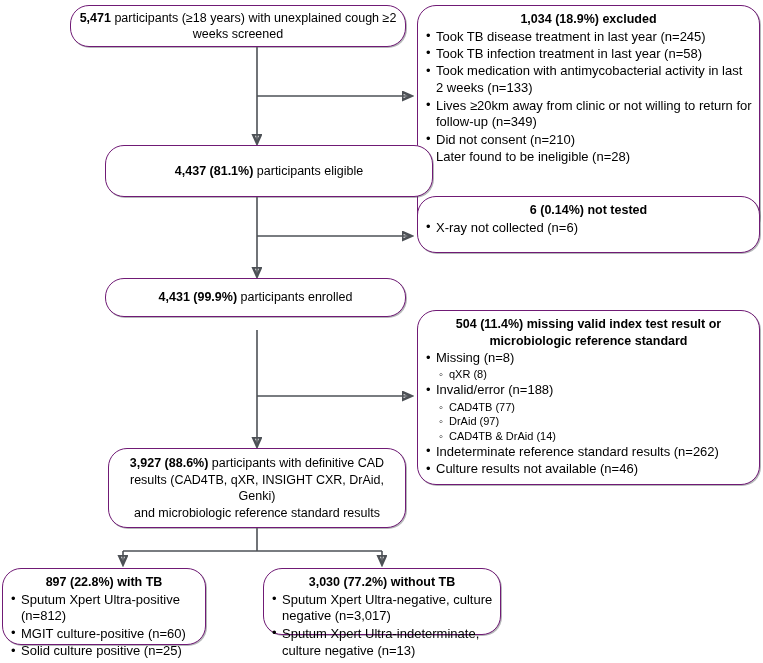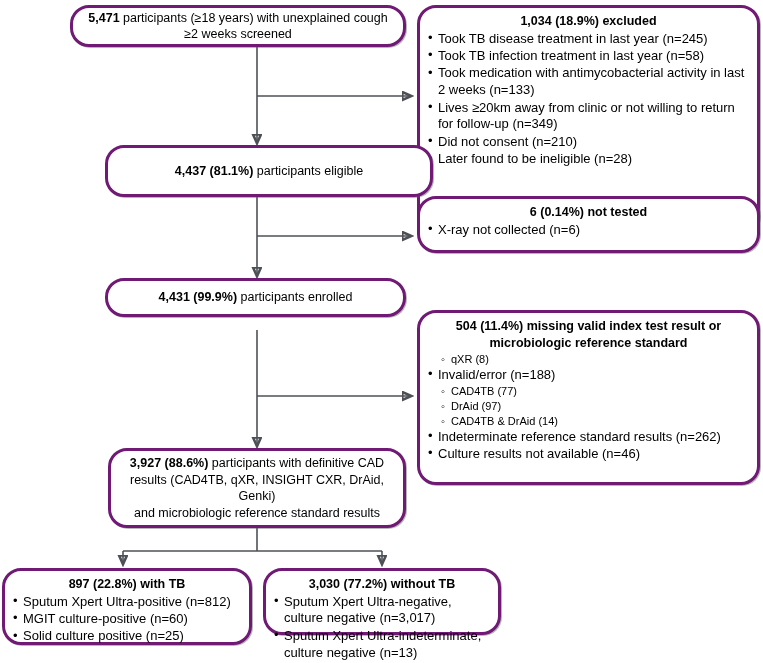--- a/index.html
+++ b/index.html
@@ -18,21 +18,21 @@
   #chart {
     position: absolute;
     left: 0; top: 0;
     width: 763px;
     height: 663px;
   }
   .box {
     position: absolute;
     box-sizing: border-box;
     background: #ffffff;
-    border: 3px solid #701a75;
+    border: 1px solid #701a75;
     border-radius: 19px;
     box-shadow: 1px 1px 0 rgba(90,95,100,0.45);
     padding: 5px 7px;
   }
   .box .title {
     font-weight: bold;
     text-align: center;
     font-size: 12.5px;
     line-height: 1.32;
   }
@@ -149,38 +149,39 @@
 
   <div class="box centered" style="left:105px; top:278px; width:301px; height:39px;">
     <div class="title">
       <span>4,431 (99.9%)</span><span class="reg"> participants enrolled</span>
     </div>
   </div>
 
   <div class="box" style="left:417px; top:310px; width:343px; height:175px;">
     <div class="title">504 (11.4%) missing valid index test result or microbiologic reference standard</div>
     <ul class="items">
+      <li>Missing (n=8)</li>
       <li class="sub">qXR (8)</li>
       <li>Invalid/error (n=188)</li>
       <li class="sub">CAD4TB (77)</li>
       <li class="sub">DrAid (97)</li>
       <li class="sub">CAD4TB &amp; DrAid (14)</li>
       <li>Indeterminate reference standard results (n=262)</li>
       <li>Culture results not available (n=46)</li>
     </ul>
   </div>
 
   <div class="box centered" style="left:108px; top:448px; width:298px; height:80px;">
     <div class="title">
       <span>3,927 (88.6%)</span><span class="reg"> participants with definitive CAD results (CAD4TB, qXR, INSIGHT CXR, DrAid, Genki)</span><br>
       <span class="reg">and microbiologic reference standard results</span>
     </div>
   </div>
 
-  <div class="box" style="left:2px; top:568px; width:250px; height:77px;">
+  <div class="box" style="left:2px; top:568px; width:204px; height:77px;">
     <div class="title">897 (22.8%) with TB</div>
     <ul class="items">
       <li>Sputum Xpert Ultra-positive (n=812)</li>
       <li>MGIT culture-positive (n=60)</li>
       <li>Solid culture positive (n=25)</li>
     </ul>
   </div>
 
   <div class="box" style="left:263px; top:568px; width:238px; height:67px;">
     <div class="title">3,030 (77.2%) without TB</div>

